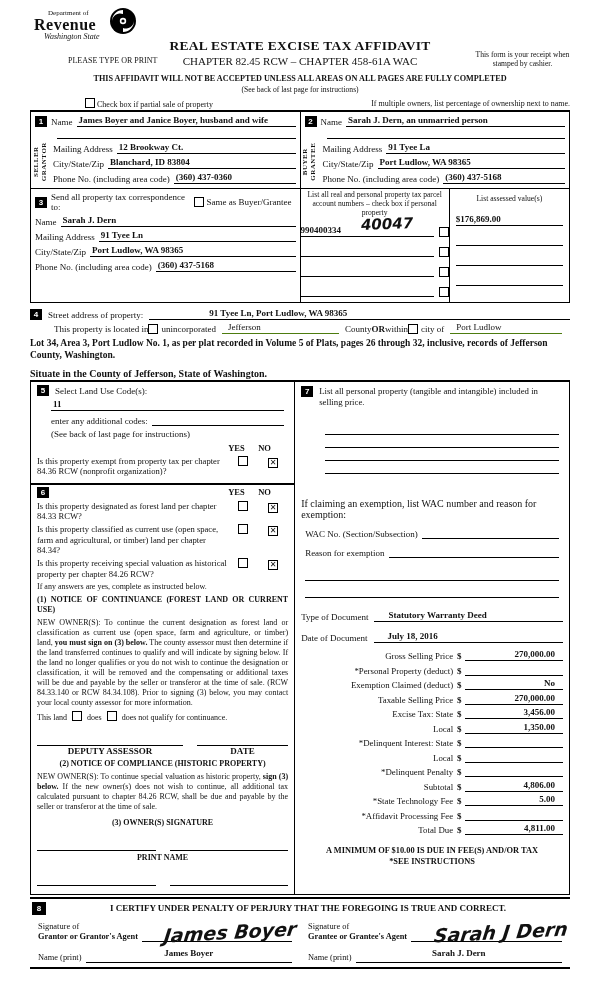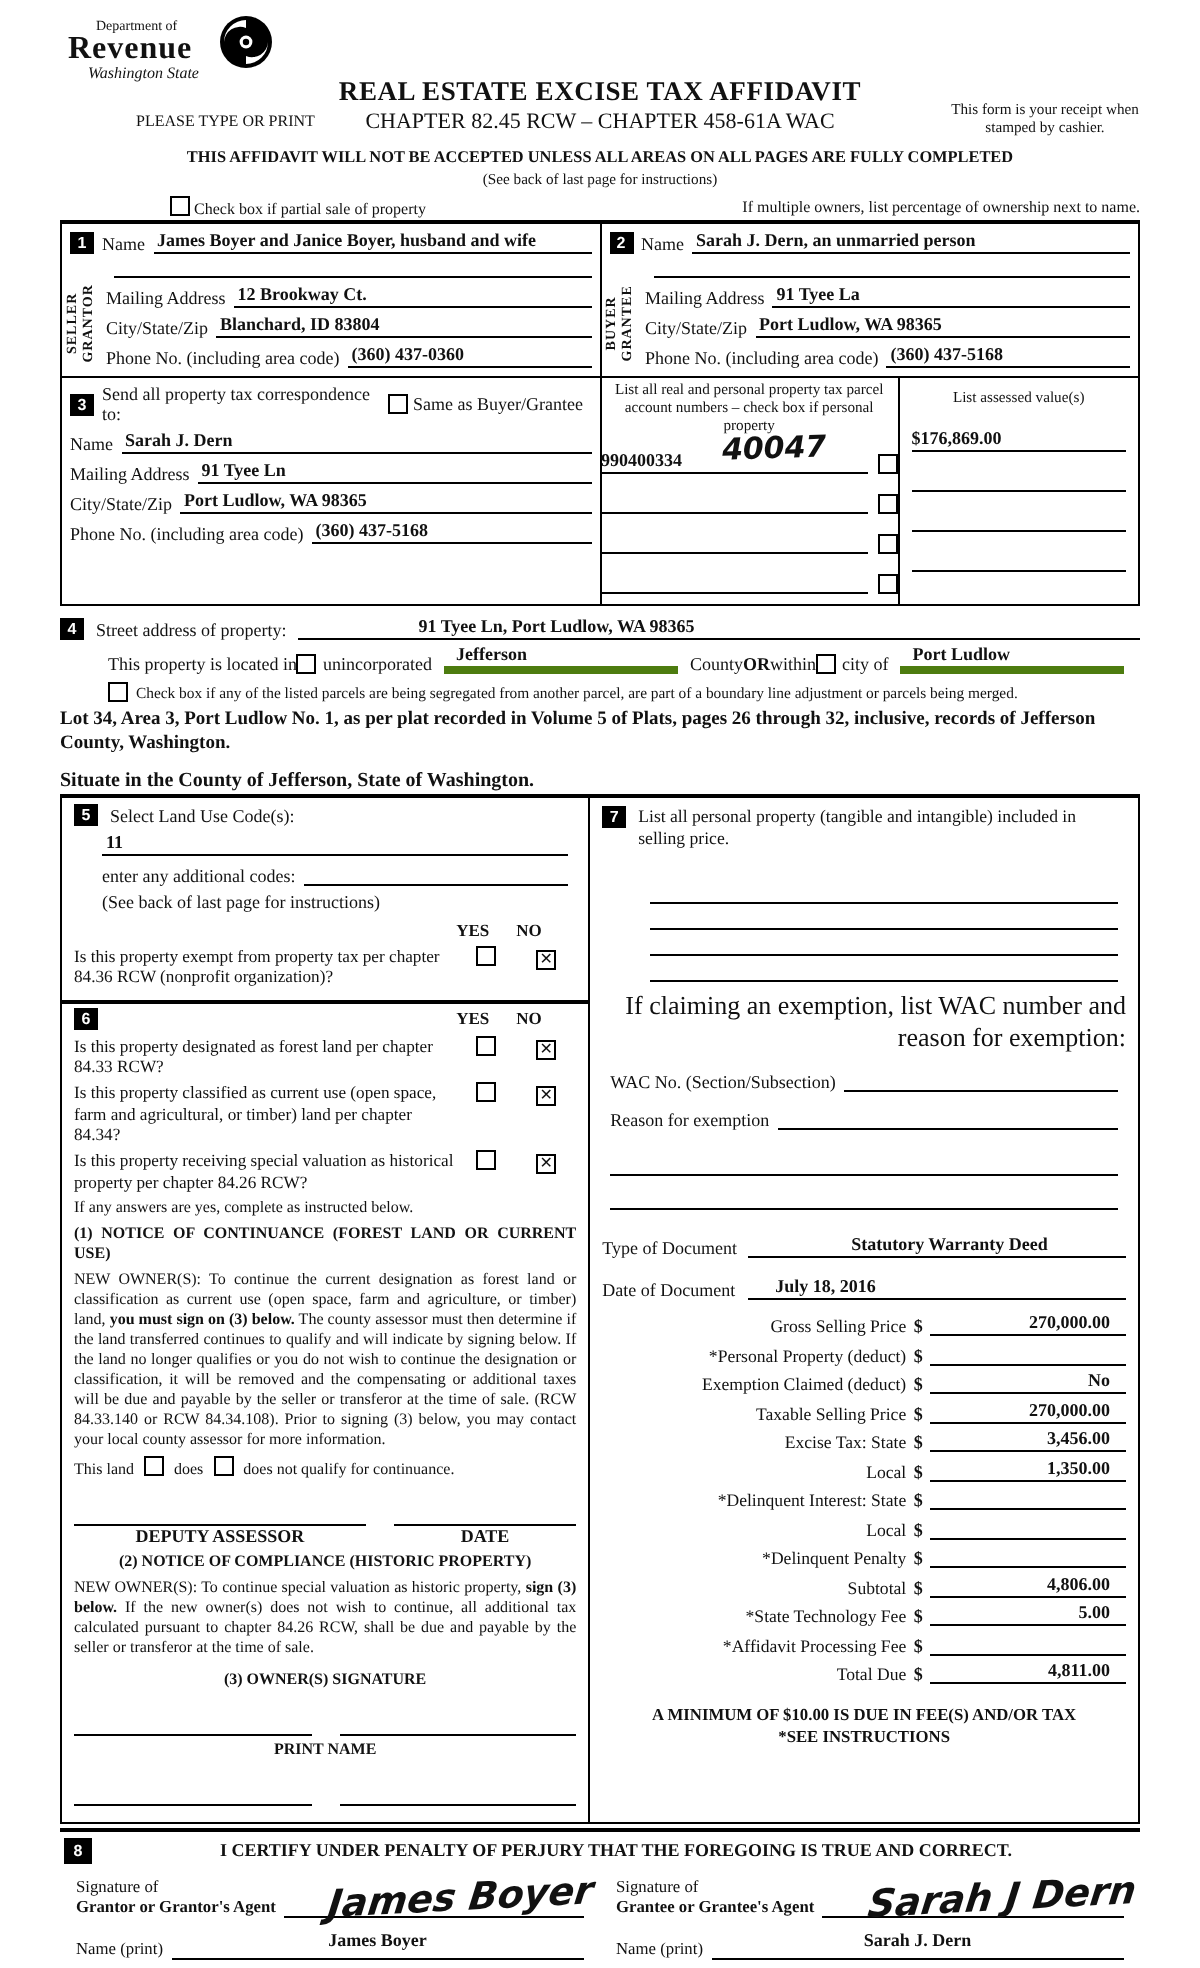--- a/index.html
+++ b/index.html
@@ -46,21 +46,21 @@
   .pright{width:42%;padding:1px 6px;}
   .phead{font-size:7.6px;text-align:center;line-height:1.2;}
   .prow{display:flex;align-items:flex-end;margin-top:8px;}
   .prow .pline{flex:1;border-bottom:1px solid #000;font-weight:bold;position:relative;min-height:11px;}
   .prow .cb{margin-left:5px;}
   .hand{font-family:"DejaVu Sans",sans-serif;font-style:italic;}
   .hw-parcel{position:absolute;left:60px;top:-10px;font-size:15px;font-weight:bold;transform:rotate(-2deg);}
   
   .s4{padding-top:3px;}
   .s4row{display:flex;align-items:flex-end;margin:2px 0;}
-  .ifill{display:inline-block;border-bottom:4px solid #4d7c0f;font-weight:bold;padding:0 6px;min-height:11px;}
+  .ifill{display:inline-block;border-bottom:1px solid #4d7c0f;font-weight:normal;padding:0 6px;min-height:11px;}
   .small{font-size:7.7px;}
   .legal{font-size:9.5px;font-weight:bold;line-height:1.25;margin-top:4px;}
   .situate{font-size:10px;font-weight:bold;margin-top:6px;}
   
   .cols{border:1.5px solid #000;border-top:2px solid #000;display:flex;margin-top:1px;}
   .colL{width:49%;border-right:1.5px solid #000;}
   .colR{width:51%;}
   .pad{padding:2px 6px;}
   .yesno{display:flex;justify-content:flex-end;font-weight:bold;font-size:8.5px;}
   .yesno span{width:30px;text-align:left;}
@@ -73,21 +73,21 @@
   .center{text-align:center;}
   .sigline2{display:flex;gap:14px;margin-top:12px;}
   .sigline2 .ln{border-bottom:1px solid #000;height:10px;}
   .ln.w60{flex:1.6;} .ln.w40{flex:1;}
   .duprow{display:flex;gap:14px;font-weight:bold;font-size:9px;}
   .duprow div{text-align:center;}
   
   .s7head{display:flex;margin-top:2px;}
   .s7head .txt{margin-left:6px;line-height:1.25;font-size:8.8px;}
   .blank-ln{border-bottom:1px solid #000;height:12px;margin:0 4px 0 24px;}
-  .exempt{margin-top:4px;font-size:13px;text-align:right;}
+  .exempt{margin-top:24px;font-size:10px;}
   .feerow{display:flex;align-items:flex-end;margin-top:2.5px;}
   .feelabel{width:152px;text-align:right;white-space:nowrap;font-size:8.8px;}
   .dollar{width:12px;text-align:center;font-weight:bold;}
   .feefill{flex:1;border-bottom:1px solid #000;text-align:right;font-weight:bold;padding-right:8px;min-height:11px;font-size:9px;}
   .docrow{display:flex;align-items:flex-end;margin-top:6px;}
   .docrow .lbl{white-space:nowrap;padding-right:6px;}
   .minimum{font-weight:bold;text-align:center;font-size:8.4px;margin-top:10px;line-height:1.35;}
   
   .cert{border-top:2px solid #000;border-bottom:2px solid #000;margin-top:2px;padding:3px 0 4px 0;}
   .certhead{display:flex;align-items:center;}
@@ -266,24 +266,20 @@
         <span class="cb"></span>
         <span class="lbl" style="padding-left:3px">unincorporated</span>
         <span class="ifill" style="min-width:105px;margin:0 6px">Jefferson</span>
         <span class="lbl">County</span>
         <span class="lbl bt">OR</span>
         <span class="lbl">within</span>
         <span class="cb"></span>
         <span class="lbl" style="padding-left:3px">city of</span>
         <span class="ifill" style="min-width:100px;margin-left:6px">Port Ludlow</span>
       </div>
-      <div class="s4row small" style="padding-left:24px;margin-top:4px">
-        <span class="cb"></span>
-        <span style="padding-left:4px">Check box if any of the listed parcels are being segregated from another parcel, are part of a boundary line adjustment or parcels being merged.</span>
-      </div>
       <div class="legal">Lot 34, Area 3, Port Ludlow No. 1, as per plat recorded in Volume 5 of Plats, pages 26 through 32, inclusive, records of Jefferson County, Washington.</div>
       <div class="situate">Situate in the County of Jefferson, State of Washington.</div>
     </div>
 
     <div class="cols">
       <div class="colL">
         <div class="pad">
           <div class="frow" style="margin:1px 0 0 0">
             <span class="secnum">5</span>
             <span class="lbl" style="padding-left:6px">Select Land Use Code(s):</span>
@@ -379,21 +375,21 @@
           </div>
           <div class="frow" style="margin-top:7px">
             <span class="lbl">Reason for exemption</span>
             <span class="fill"></span>
           </div>
           <div class="blank-ln" style="margin:10px 4px 0 4px"></div>
           <div class="blank-ln" style="margin:4px 4px 0 4px"></div>
 
           <div class="docrow" style="margin-top:12px">
             <span class="lbl">Type of Document</span>
-            <span class="fill" style="text-align:center;padding-left:14px">Statutory Warranty Deed</span>
+            <span class="fill" style="text-align:left;padding-left:14px">Statutory Warranty Deed</span>
           </div>
           <div class="docrow" style="margin-top:9px">
             <span class="lbl">Date of Document</span>
             <span class="fill" style="text-align:left;padding-left:14px">July 18, 2016</span>
           </div>
 
           <div style="margin-top:6px">
             <div class="feerow">
                 <span class="feelabel">Gross Selling Price</span>
                 <span class="dollar">$</span>

